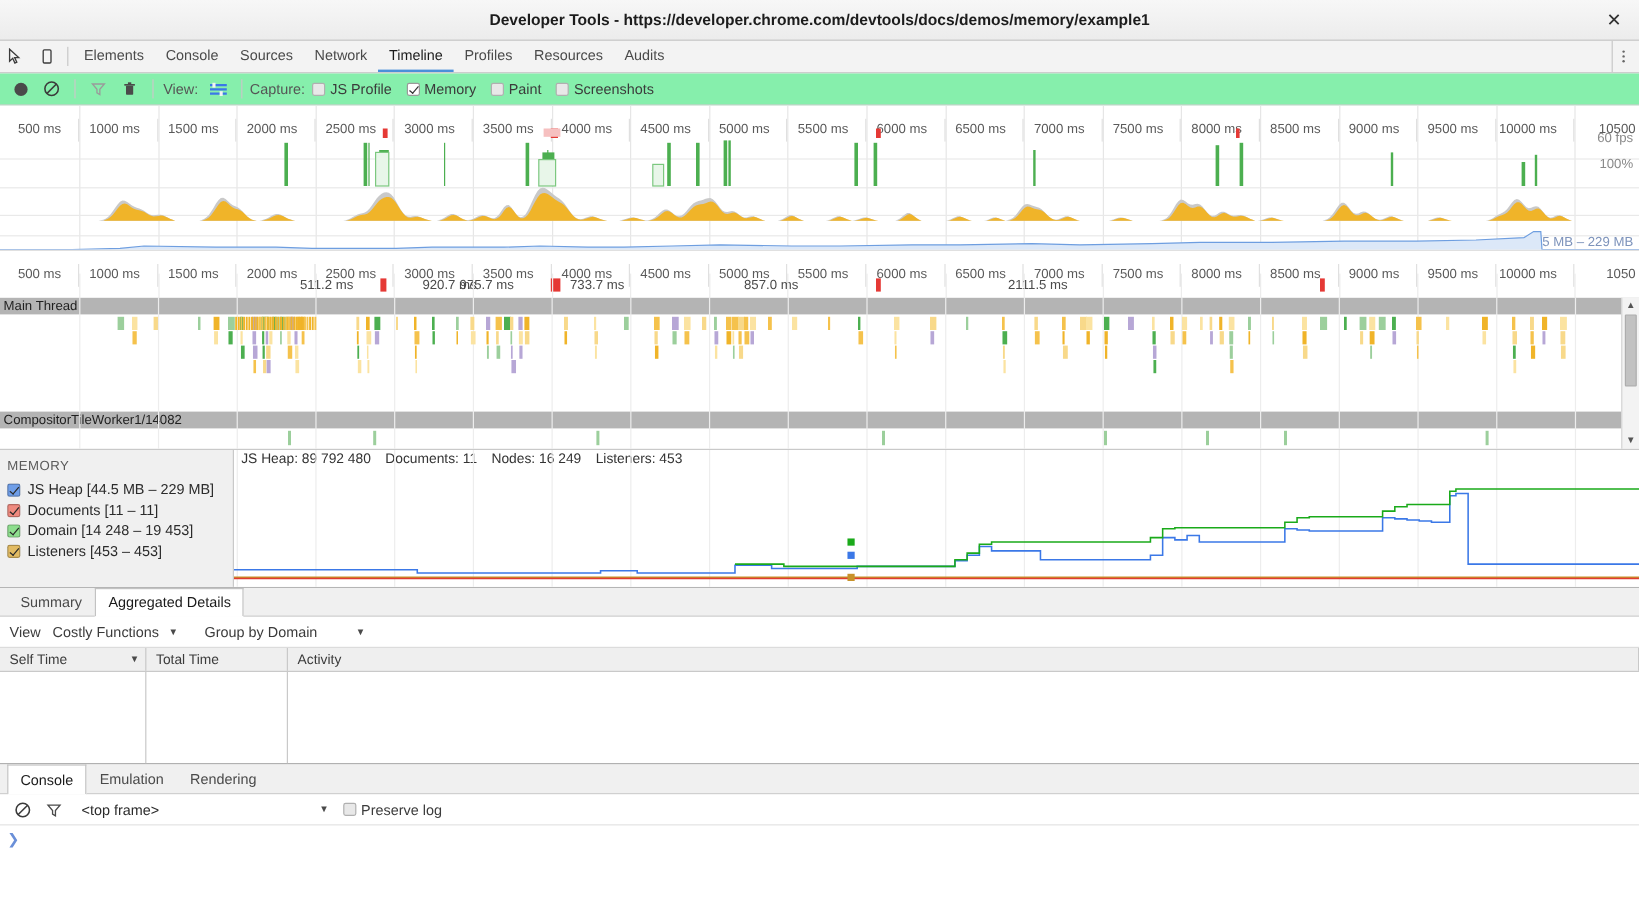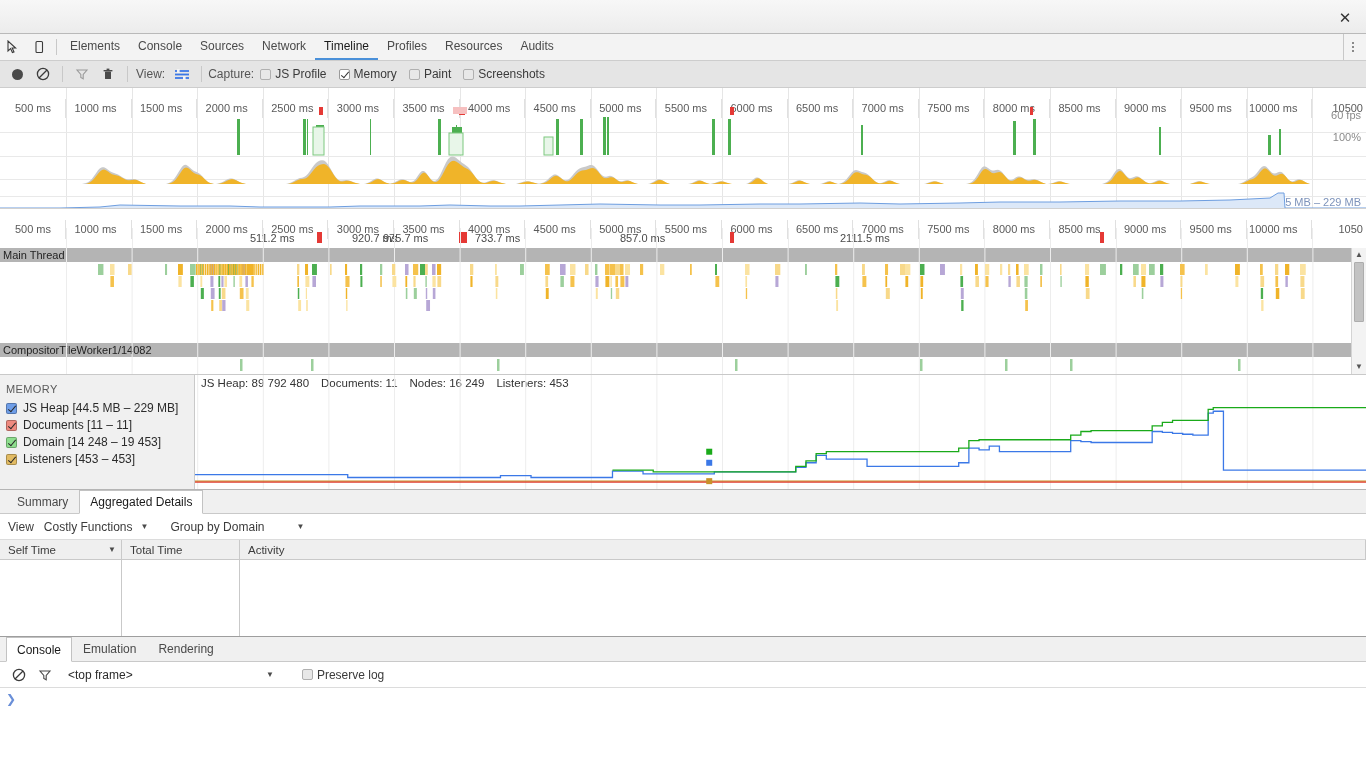--- a/index.html
+++ b/index.html
@@ -56,21 +56,21 @@
   #panelbar .more {
     position: absolute; right: 4px; top: 0; bottom: 0;
     display: flex; align-items: center; padding: 0 8px;
     border-left: 1px solid #c8c8c8; cursor: pointer;
   }
   .dots { display: flex; flex-direction: column; gap: 2px; }
   .dots i { width: 2px; height: 2px; background: #666; border-radius: 50%; display:block; }
 
   
   #tltoolbar {
-    height: 27px; background: #e5e5e5;
+    height: 27px; background: #86efac;
     border-bottom: 1px solid #cdcdcd;
     display: flex; align-items: center; padding: 0 4px;
   }
   #tltoolbar .sep { width: 1px; height: 16px; background: #c8c8c8; margin: 0 6px; }
   .recdot { width: 11px; height: 11px; border-radius: 50%; background: #4a4a4a; }
   .viewlabel { color: #555; margin: 0 4px 0 2px; }
   .capturelabel { color: #555; margin-right: 6px; }
   .cbwrap { display: inline-flex; align-items: center; margin-right: 12px; cursor: pointer; color: #3b3b3b; }
   .cbox {
     width: 11px; height: 11px; border: 1px solid #9a9a9a; background: #fff;
@@ -187,20 +187,21 @@
     position: absolute; left: 2px; right: 2px; top: 14px; height: 60px;
     background: #c2c2c2; border: 1px solid #adadad; border-radius: 1px;
   }
   .vscroll .arrow { position: absolute; left: 0; right: 0; height: 14px; text-align: center; font-size: 8px; color: #555; line-height: 14px; }
   .vscroll .up { top: 0; } .vscroll .down { bottom: 0; }
 </style>
 </head>
 <body>
 
 <div id="titlebar">
+  <div class="title">Developer Tools - https://developer.chrome.com/devtools/docs/demos/memory/example1</div>
   <div class="winclose">✕</div>
 </div>
 
 <div id="panelbar">
   <div class="tbicon">
     <svg width="14" height="14" viewBox="0 0 14 14">
       <path d="M2 1 L2 11 L4.6 8.6 L6.4 12.6 L8 11.9 L6.2 8 L9.6 8 Z" fill="none" stroke="#3b3b3b" stroke-width="1.1"></path>
     </svg>
   </div>
   <div class="tbicon">
@@ -792,21 +793,21 @@
         <line x1="3" y1="11" x2="11" y2="3" stroke="#3b3b3b" stroke-width="1.3"></line>
       </svg>
     </div>
     <div class="cbicon">
       <svg width="14" height="14" viewBox="0 0 14 14">
         <path d="M2 3 L12 3 L8.2 7.4 L8.2 11.8 L5.8 10.4 L5.8 7.4 Z" fill="none" stroke="#4a4a4a" stroke-width="1.1"></path>
       </svg>
     </div>
     <span class="frameval" style="width:190px;display:inline-block">&lt;top frame&gt;</span>
     <span class="caret">▼</span>
-    <label class="cbwrap" style="margin-left:28px">
+    <label class="cbwrap" style="margin-left:12px">
       <span class="cbox gray"></span>
       <span>Preserve log</span>
     </label>
   </div>
   <div id="consoleout">
     <span class="prompt">❯</span>
   </div>
 </div>
 
 </body></html>

